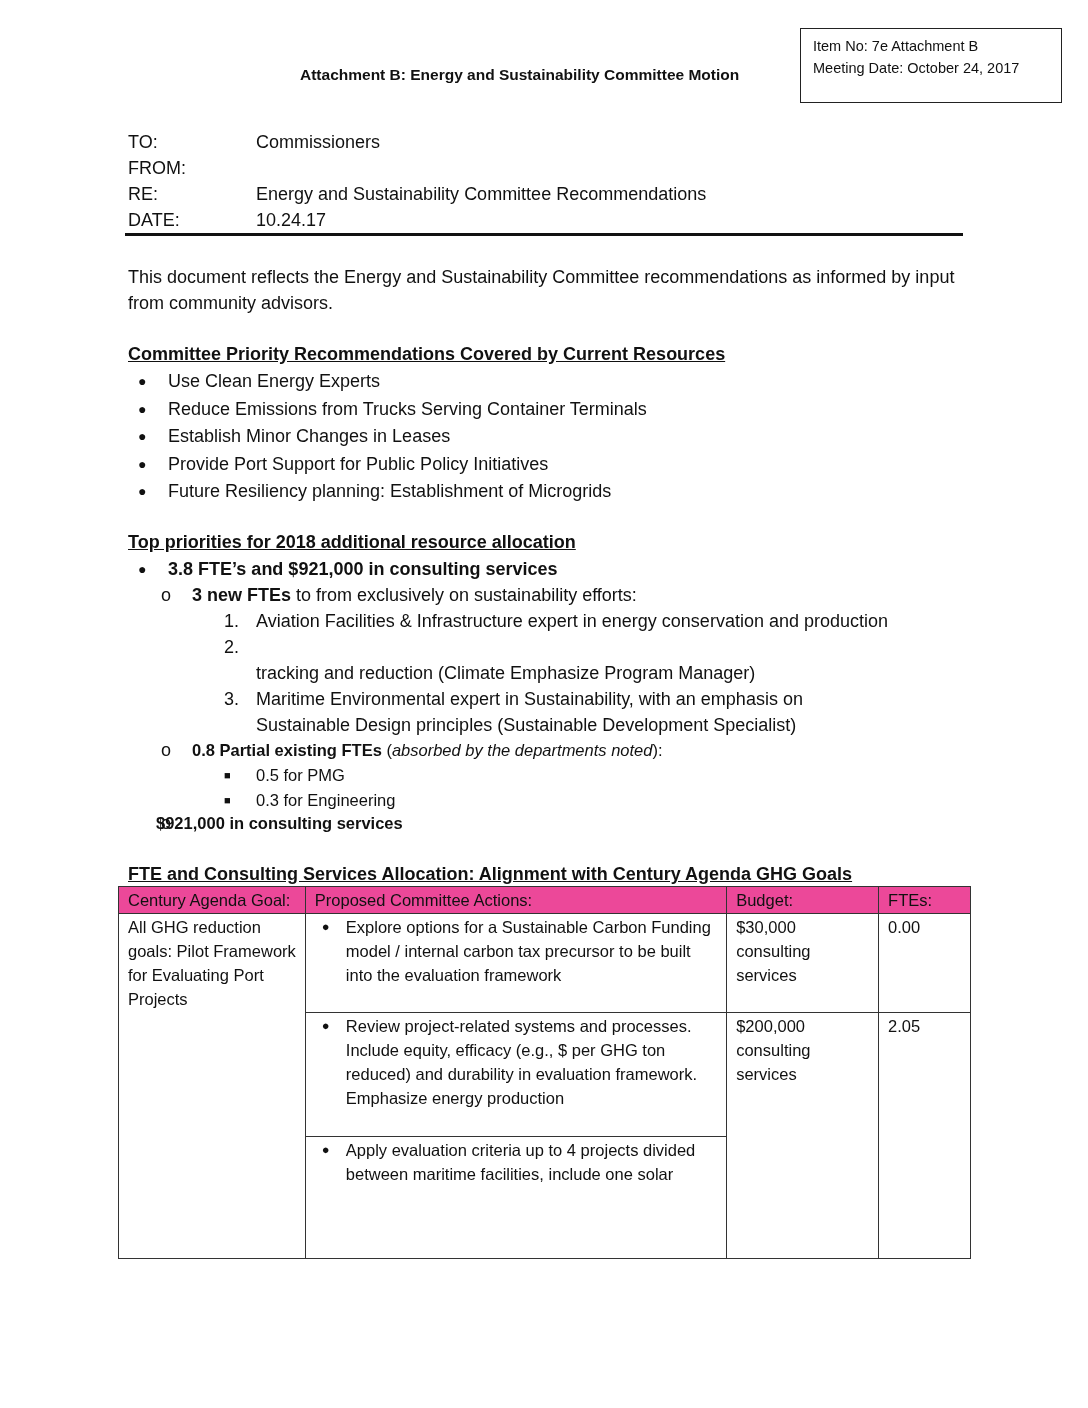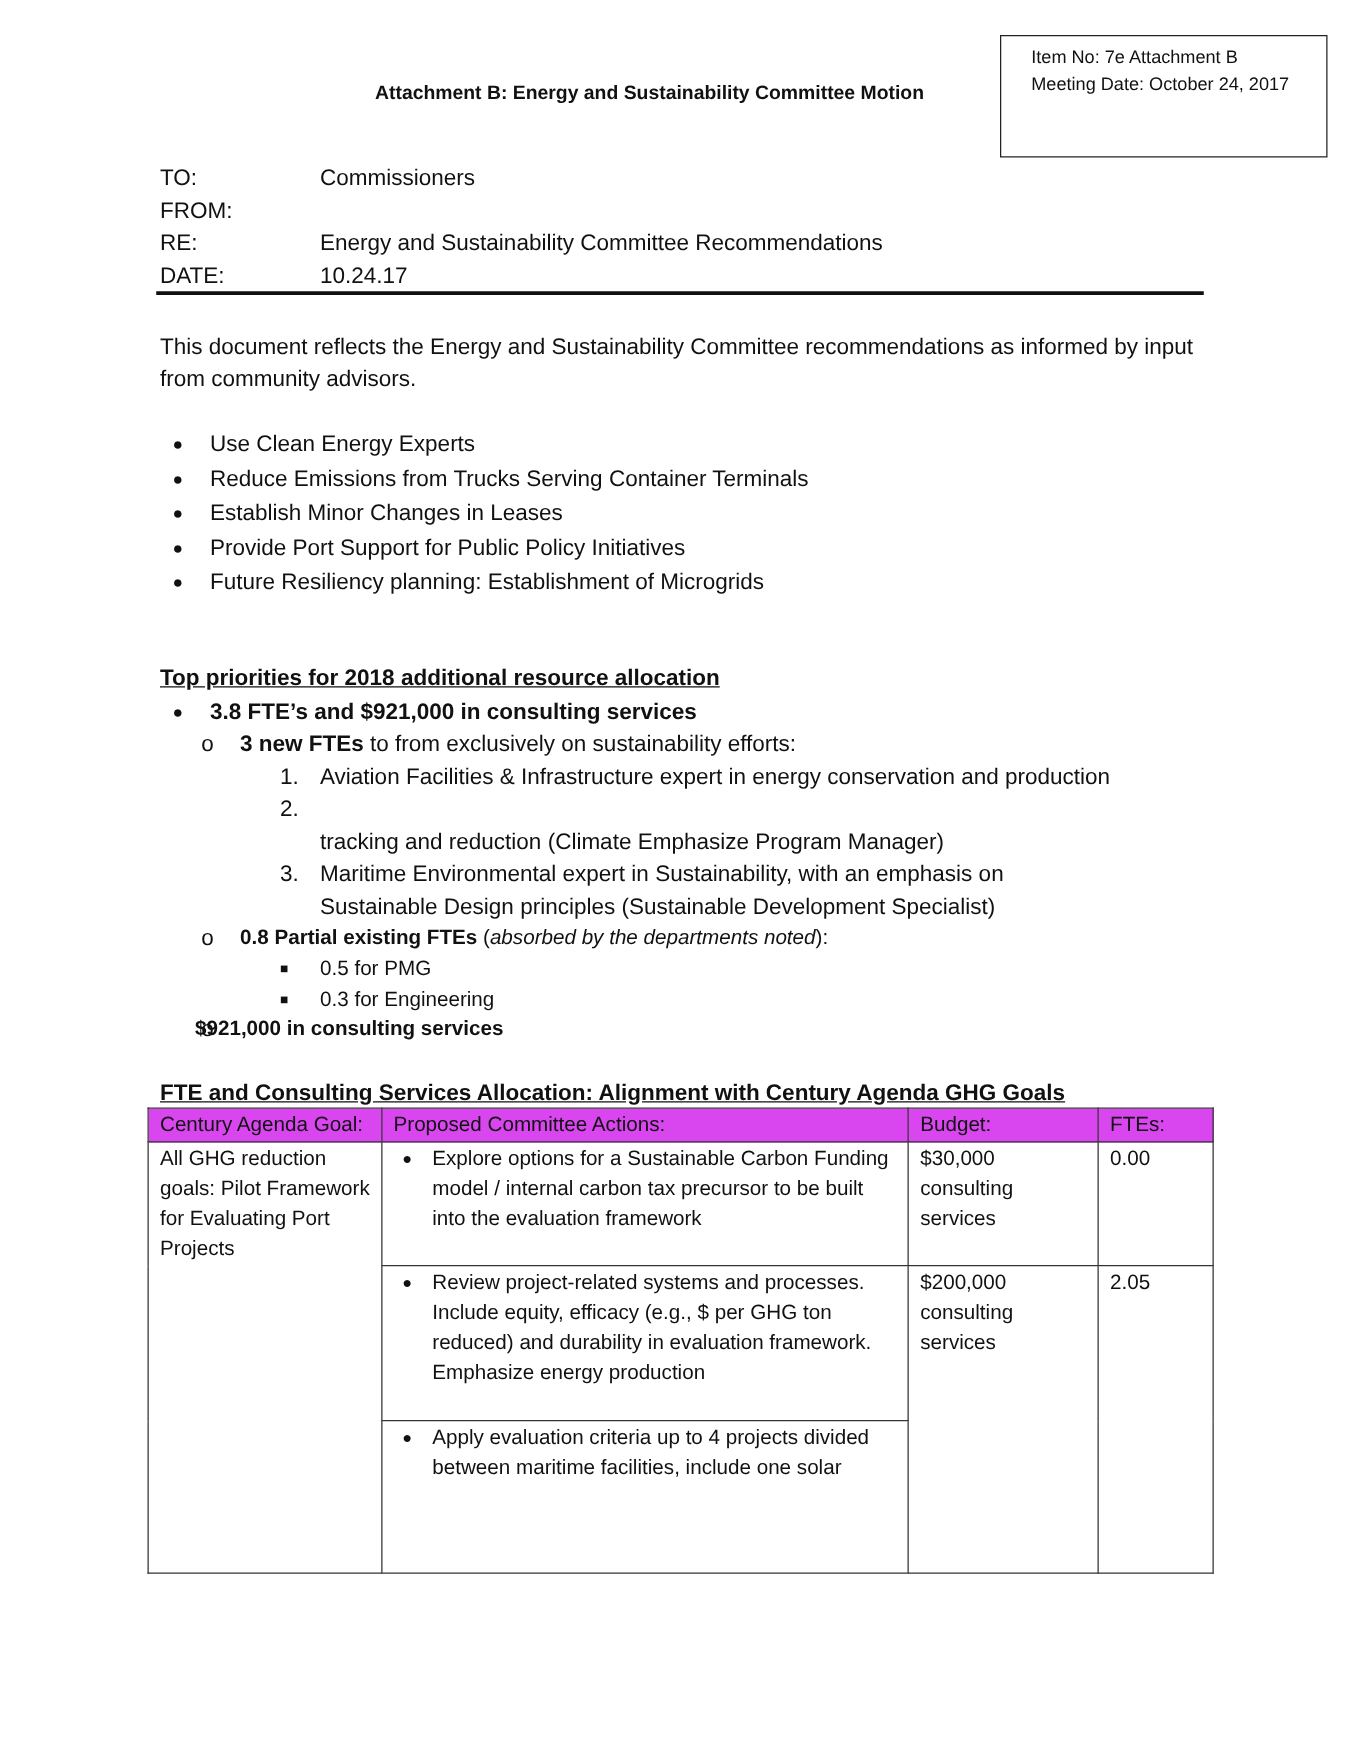--- a/index.html
+++ b/index.html
@@ -1,34 +1,34 @@
 <!DOCTYPE html>
 <html><head>
 <meta charset="utf-8">
 <style>
   * { box-sizing: border-box; margin: 0; padding: 0; }
   html, body { width: 1088px; height: 1408px; background: #ffffff; }
   body { position: relative; font-family: "Liberation Sans", sans-serif; color: #111; font-size: 18px; }
   .abs { position: absolute; }
-  .item-box { left: 800px; top: 28px; width: 262px; height: 98px; border: 1.5px solid #222; padding: 6px 24px; font-size: 14.5px; line-height: 22px; }
+  .item-box { left: 800px; top: 28px; width: 262px; height: 75px; border: 1.5px solid #222; padding: 6px 12px; font-size: 14.5px; line-height: 22px; }
   .att-title { left: 300px; top: 66px; font-size: 15.5px; font-weight: bold; white-space: nowrap; }
   .memo { left: 128px; top: 129px; width: 834px; }
   .memo-row { display: flex; height: 26px; line-height: 26px; font-size: 18px; }
   .memo-label { width: 128px; }
   .memo-rule { position: absolute; left: 125px; top: 233px; width: 838px; height: 3px; background: #111; }
   .intro { left: 128px; top: 264px; width: 840px; font-size: 18px; line-height: 26px; }
   .sec-head { font-weight: bold; text-decoration: underline; font-size: 18px; white-space: nowrap; }
   .bullet-list { list-style: none; }
   .bullet-list li { position: relative; padding-left: 40px; height: 27.5px; line-height: 27.5px; font-size: 18px; white-space: nowrap; }
   .bullet-list li .dot { position: absolute; left: 10px; top: 0; font-size: 14px; }
   .l1 { position: absolute; left: 128px; white-space: nowrap; font-size: 18px; line-height: 26px; }
   .marker { position: absolute; }
   table.alloc { position: absolute; left: 118px; top: 886px; width: 853px; border-collapse: collapse; font-size: 16.5px; line-height: 24px; }
   table.alloc td { border: 1.5px solid #333; vertical-align: top; padding: 1px 9px; }
-  table.alloc tr.head td { background: #d946ef; }
+  table.alloc tr.head td { background: #ec4899; }
   .act { position: relative; padding-left: 40px !important; }
   .act .dot { position: absolute; left: 16px; top: 1px; font-size: 13px; }
 </style>
 </head>
 <body>
 
 <div class="abs item-box">
   <div>Item No: 7e Attachment B</div>
   <div>Meeting Date: October 24, 2017</div>
 </div>
@@ -49,20 +49,21 @@
   <div class="memo-row">
     <span class="memo-label">DATE:</span>
     <span>10.24.17</span>
   </div>
 </div>
 <div class="memo-rule"></div>
 
 <div class="abs intro">This document reflects the Energy and Sustainability Committee recommendations as informed by input from community advisors.</div>
 
 <div class="abs" style="left:128px; top:341px;">
+  <div class="sec-head" style="line-height:26px;">Committee Priority Recommendations Covered by Current Resources</div>
   <ul class="bullet-list" style="margin-top:1px;">
     <li><span class="dot">●</span><span>Use Clean Energy Experts</span></li>
     <li><span class="dot">●</span><span>Reduce Emissions from Trucks Serving Container Terminals</span></li>
     <li><span class="dot">●</span><span>Establish Minor Changes in Leases</span></li>
     <li><span class="dot">●</span><span>Provide Port Support for Public Policy Initiatives</span></li>
     <li><span class="dot">●</span><span>Future Resiliency planning: Establishment of Microgrids</span></li>
   </ul>
 </div>
 
 <div class="l1 sec-head" style="top:529px;">Top priorities for 2018 additional resource allocation</div>

